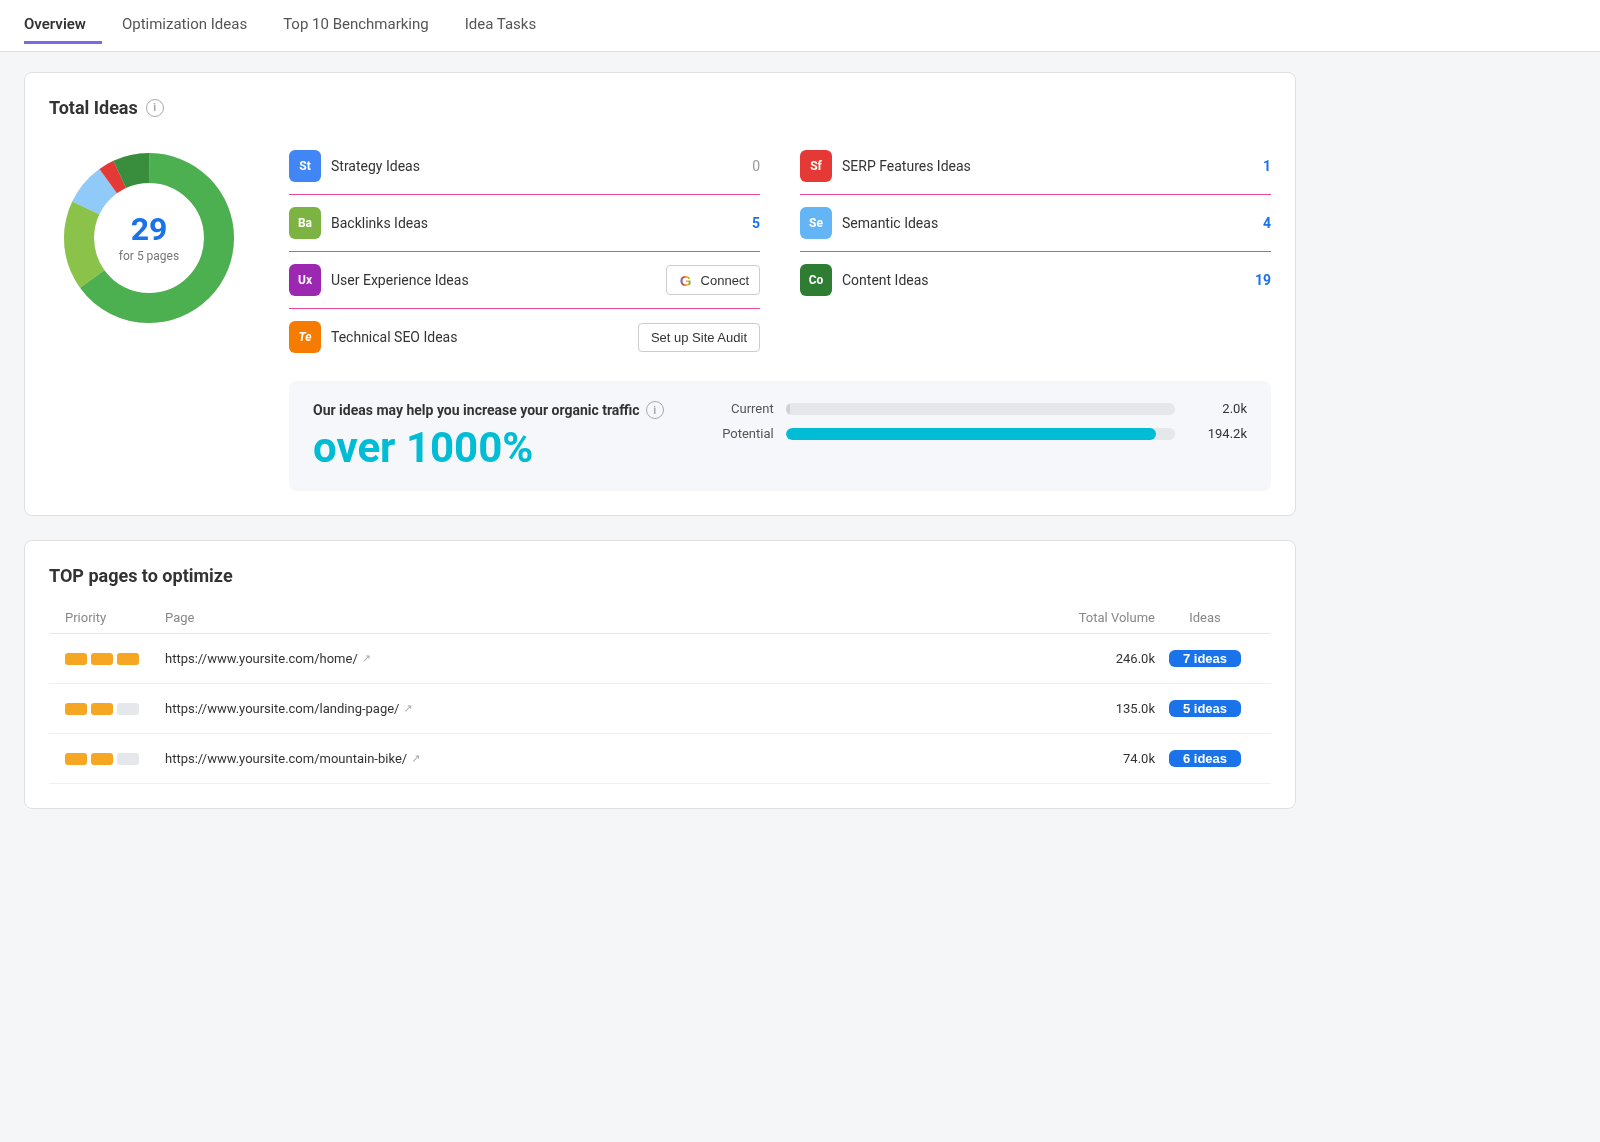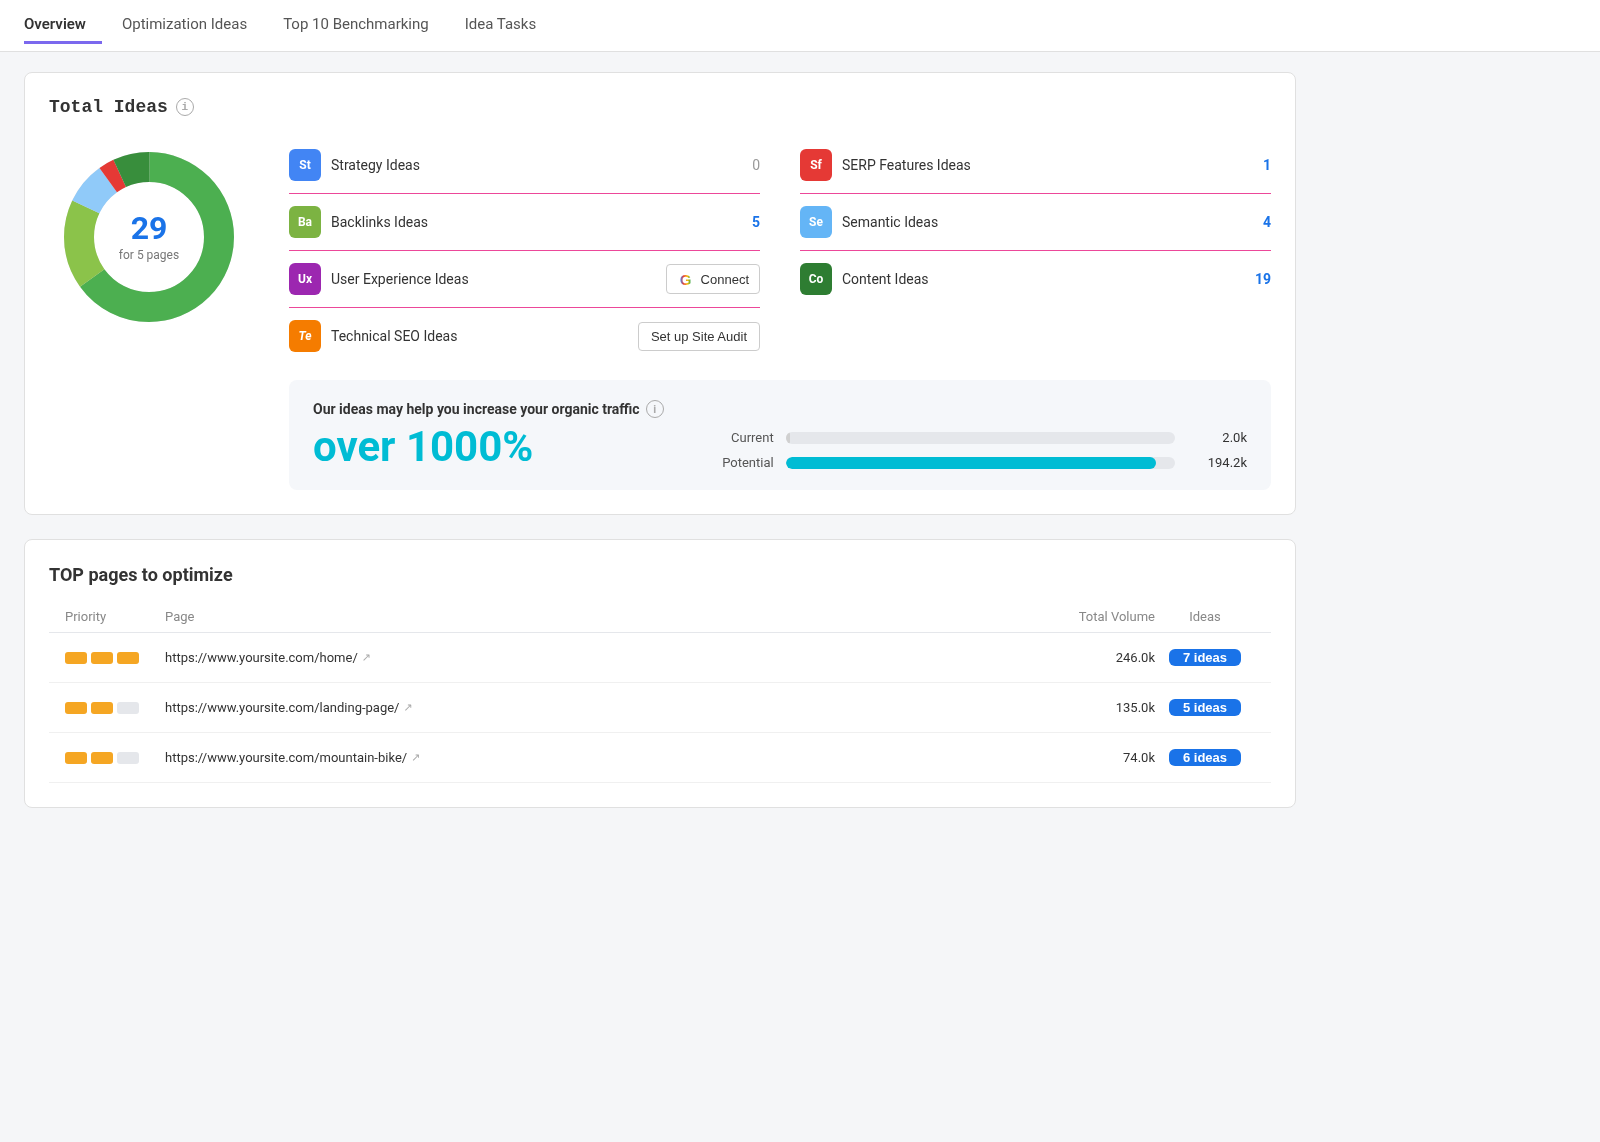--- a/index.html
+++ b/index.html
@@ -53,21 +53,20 @@
       margin-bottom: 24px;
     }
 
     .card-title {
       font-size: 18px;
       font-weight: 700;
       margin-bottom: 20px;
       display: flex;
       align-items: center;
       gap: 8px;
-      font-family: Liberation Mono, monospace;
     }
     .info-icon {
       display: inline-flex;
       align-items: center;
       justify-content: center;
       width: 18px;
       height: 18px;
       border: 1.5px solid #aaa;
       border-radius: 50%;
       color: #aaa;
@@ -175,21 +174,21 @@
       color: #333;
     }
 
     
     .traffic-box {
       background: #f5f7fa;
       border-radius: 8px;
       padding: 20px 24px;
       margin-top: 16px;
       display: flex;
-      align-items: flex-end;
+      align-items: flex-start;
       gap: 40px;
     }
     .traffic-left {
       min-width: 220px;
     }
     .traffic-headline {
       font-size: 14px;
       font-weight: 700;
       color: #333;
       margin-bottom: 6px;

